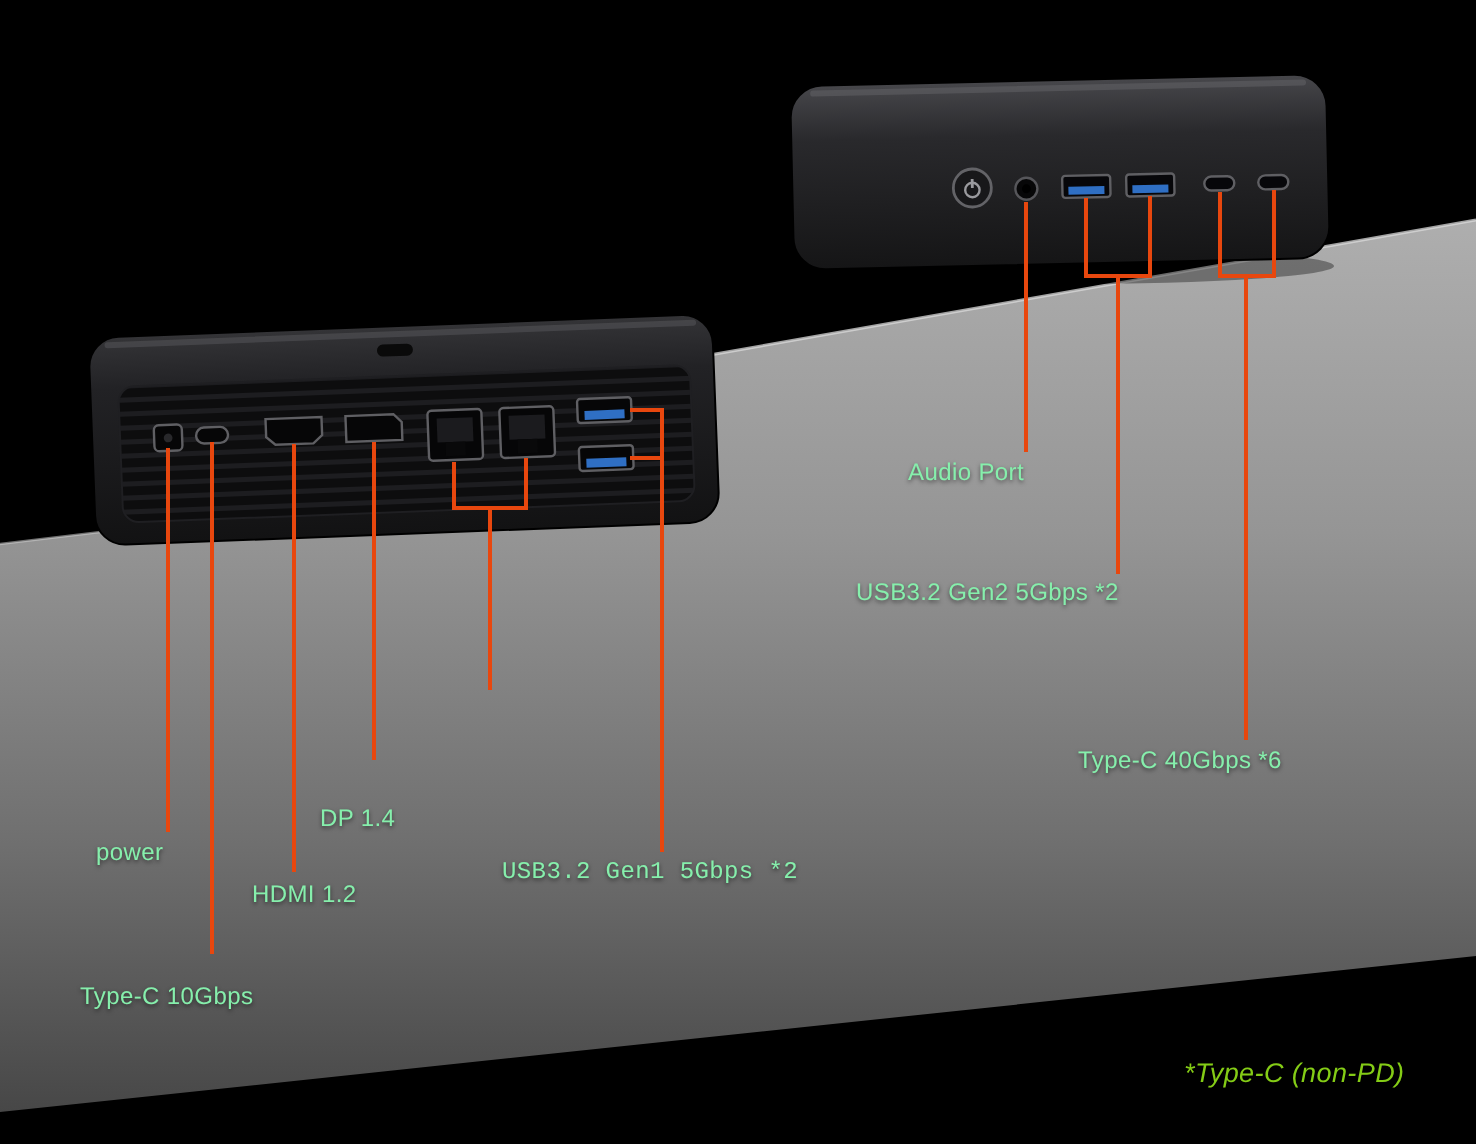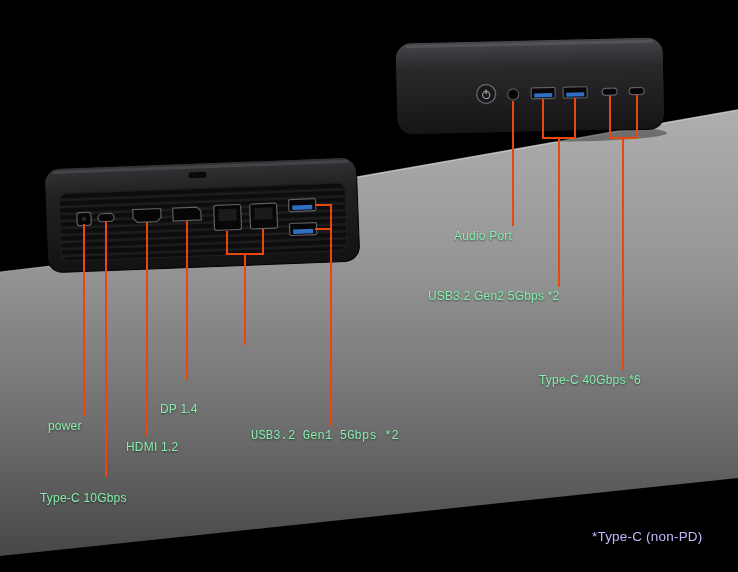--- a/index.html
+++ b/index.html
@@ -15,24 +15,25 @@
     position:absolute;
     color:#86efac;
     font-size:12px;
     letter-spacing:.2px;
     white-space:nowrap;
     text-shadow:0 1px 2px rgba(0,0,0,.55);
   }
   .label.two-line div{line-height:20px;}
   .footnote{
     position:absolute;
-    color:#c4b5fd;
+    color:#84cc16;
     font-size:13.5px;
     letter-spacing:.2px;
     white-space:nowrap;
+    font-style:italic;
   }
 </style>
 </head>
 <body>
 
 <div class="scene">
 
   <svg width="738" height="572" viewBox="0 0 738 572">
     <defs>
       <linearGradient id="platGrad" x1="0" y1="0" x2="0" y2="1">

